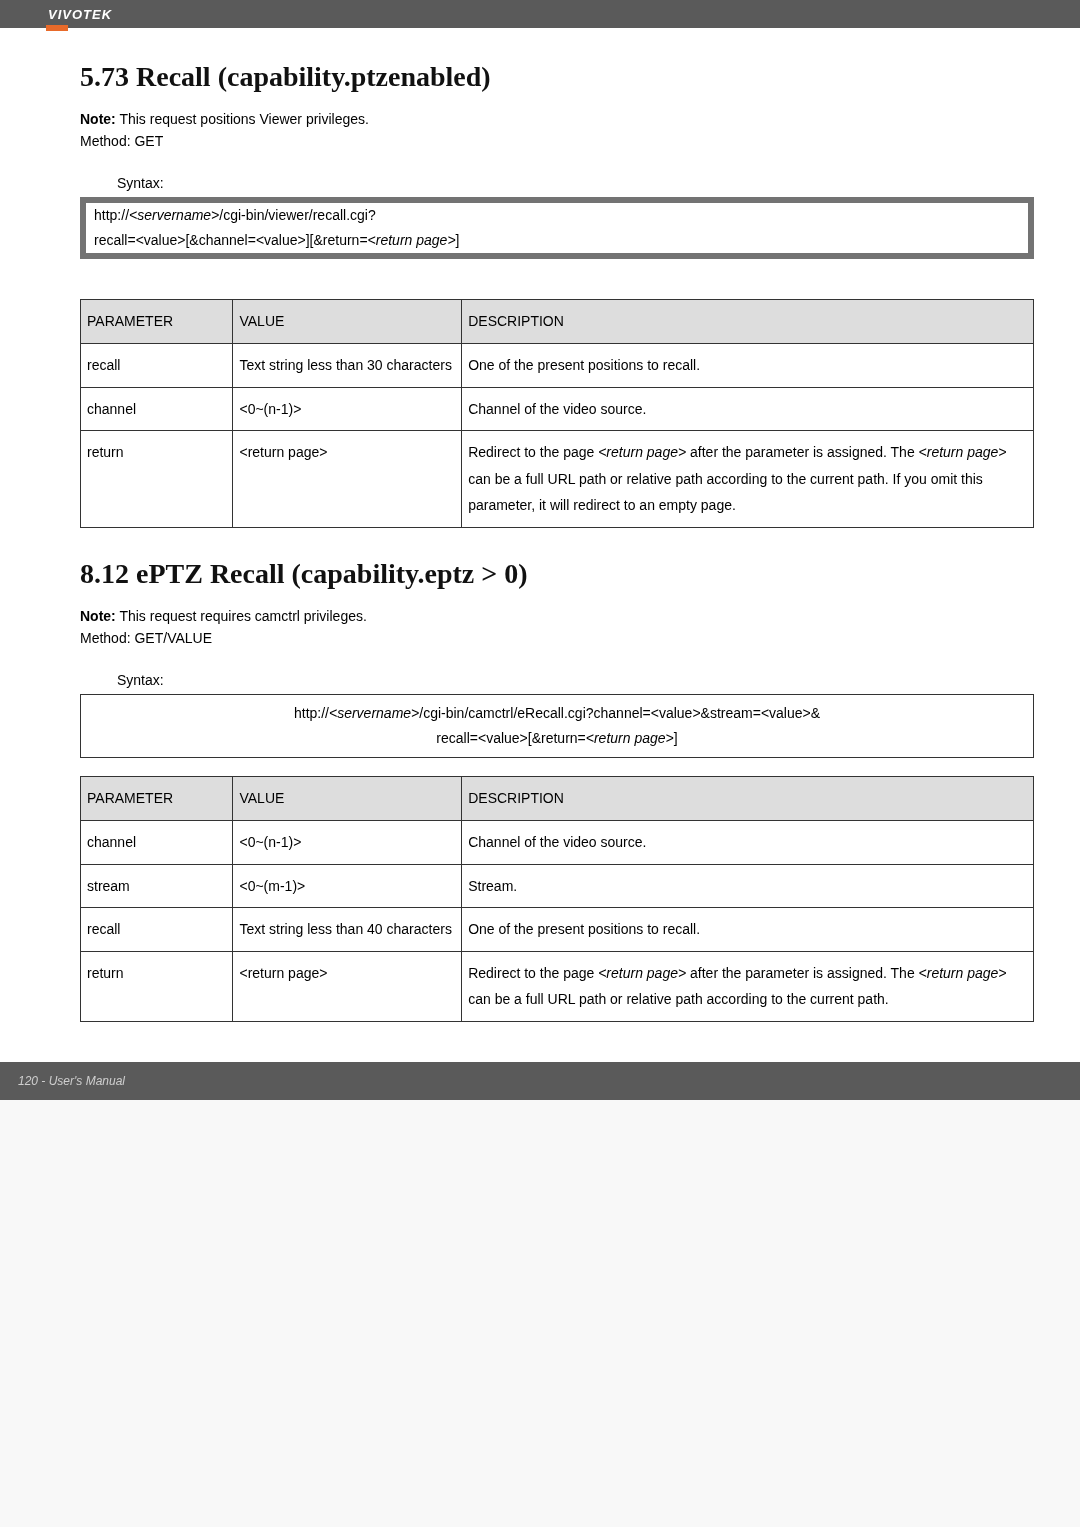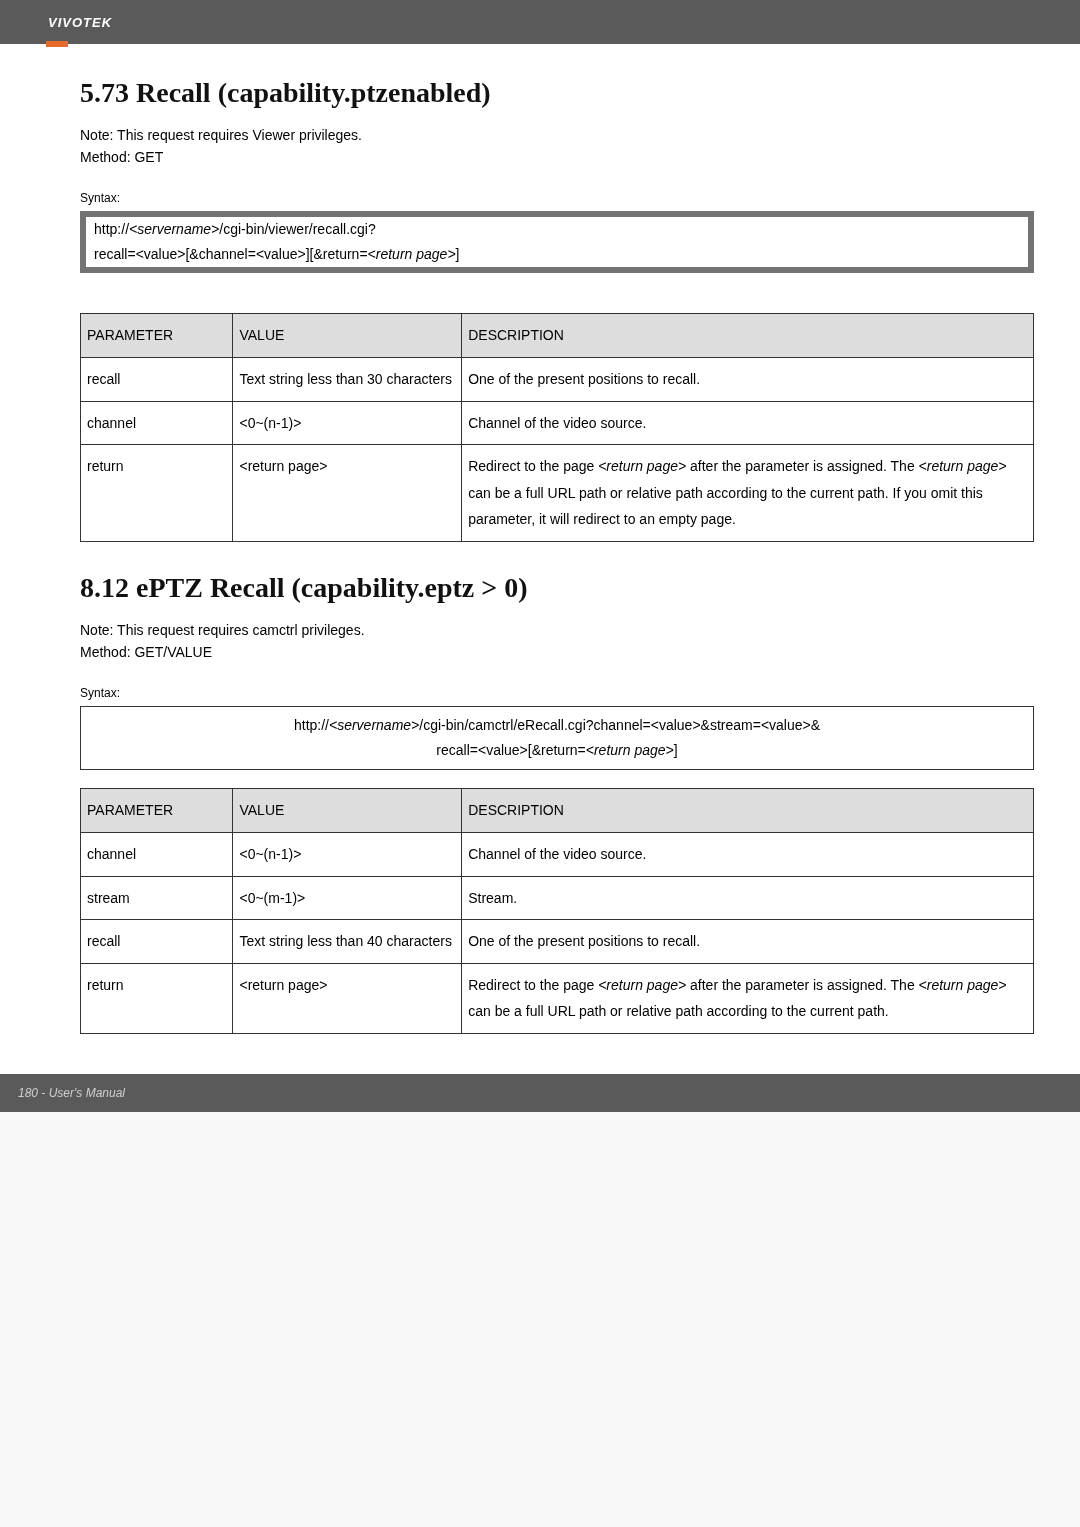--- a/index.html
+++ b/index.html
@@ -8,21 +8,21 @@
     background: #f8f8f8;
     width: 1080px;
     margin: 0 auto;
   }
   .page {
     background: #ffffff;
     width: 1080px;
   }
   .topbar {
     background: #5a5a5a;
-    height: 44px;
+    height: 28px;
     display: flex;
     align-items: center;
     padding-left: 48px;
   }
   .brand {
     color: #fff;
     font-style: italic;
     font-weight: bold;
     letter-spacing: 1px;
     font-size: 13px;
@@ -48,22 +48,23 @@
   }
   p.note {
     font-size: 14px;
     margin-bottom: 6px;
   }
   p.method {
     font-size: 14px;
     margin-bottom: 26px;
   }
   .syntax-label {
-    font-size: 12px;
+    font-size: 14px;
     margin-bottom: 6px;
+    margin-left: 37px;
   }
   .syntax-box {
     border: 6px solid #737373;
     font-size: 14px;
     padding: 0 8px;
     margin-bottom: 40px;
     line-height: 1.8;
   }
   .syntax-box-small {
     border: 1px solid #333;
@@ -89,21 +90,21 @@
     line-height: 1.9;
   }
   table.param-table th {
     background: #dddddd;
     font-weight: normal;
   }
   .col-param { width: 16%; }
   .col-value { width: 24%; }
   .col-desc  { width: 60%; }
   i, em { font-style: italic; }
-  b { font-weight: normal; }
+  b { font-weight: bold; }
   .footer {
     background: #5a5a5a;
     color: #cfcfcf;
     font-style: italic;
     font-size: 12px;
     padding: 12px 18px;
   }
 </style>
 </head>
 <body>
@@ -112,21 +113,21 @@
   <div class="topbar">
     <span class="brand">VIVOTEK</span>
   </div>
   <div class="accent-line"></div>
 
   <div class="content">
 
     <h2 class="section-title">5.73 Recall (capability.ptzenabled)</h2>
 
     <p class="note">
-      <b>Note:</b><span> This request requires Viewer privileges.</span>
+      <b>Note:</b><span> This request positions Viewer privileges.</span>
     </p>
     <p class="method">Method: GET</p>
 
     <p class="syntax-label">Syntax:</p>
     <div class="syntax-box">
       <span>http://</span><i>&lt;servername&gt;</i><span>/cgi-bin/viewer/recall.cgi?</span><br>
       <span>recall=&lt;value&gt;[&amp;channel=&lt;value&gt;][&amp;return=</span><i>&lt;return page&gt;</i><span>]</span>
     </div>
 
     <table class="param-table">
@@ -211,15 +212,15 @@
           <td>
             <span>Redirect to the page </span><i>&lt;return page&gt;</i><span> after the parameter is assigned. The </span><i>&lt;return page&gt;</i><span> can be a full URL path or relative path according to the current path.</span>
           </td>
         </tr>
       </tbody>
     </table>
 
   </div>
 
   <div class="footer">
-    <span>180 - User's Manual</span>
+    <span>120 - User's Manual</span>
   </div>
 </div>
 
 </body></html>

